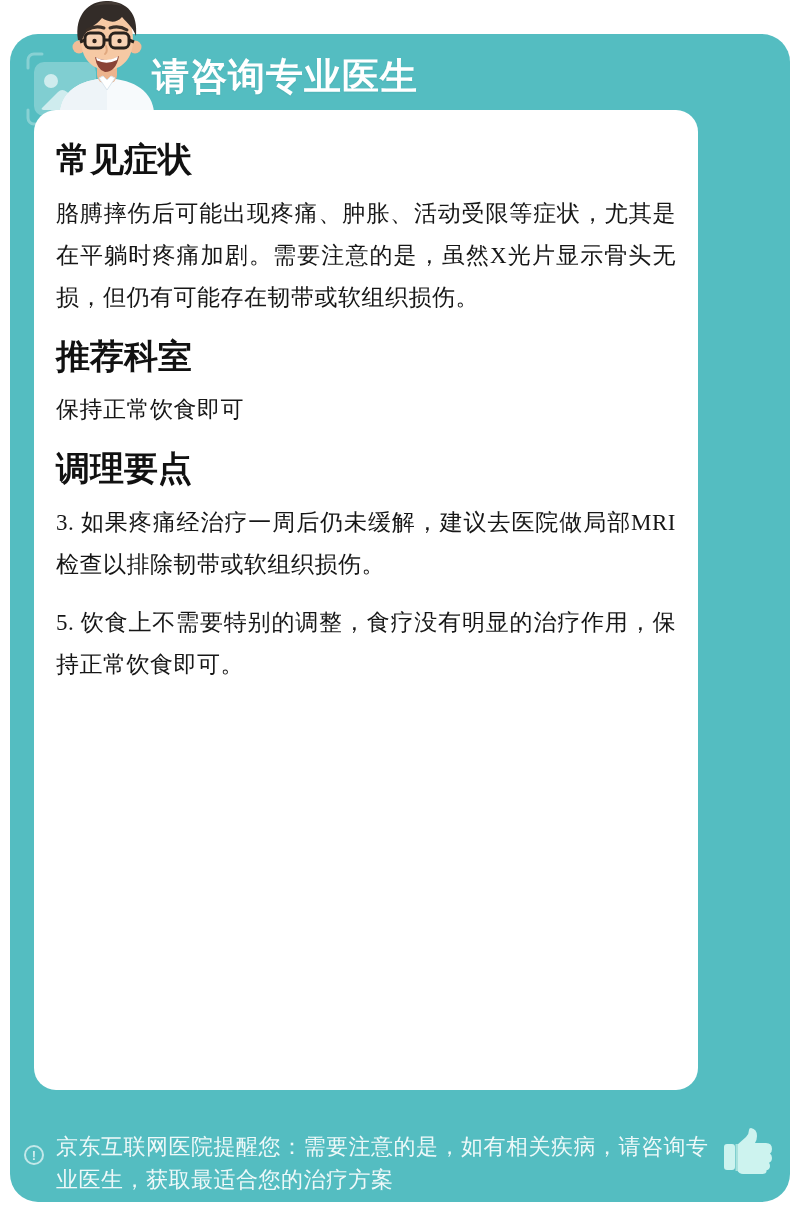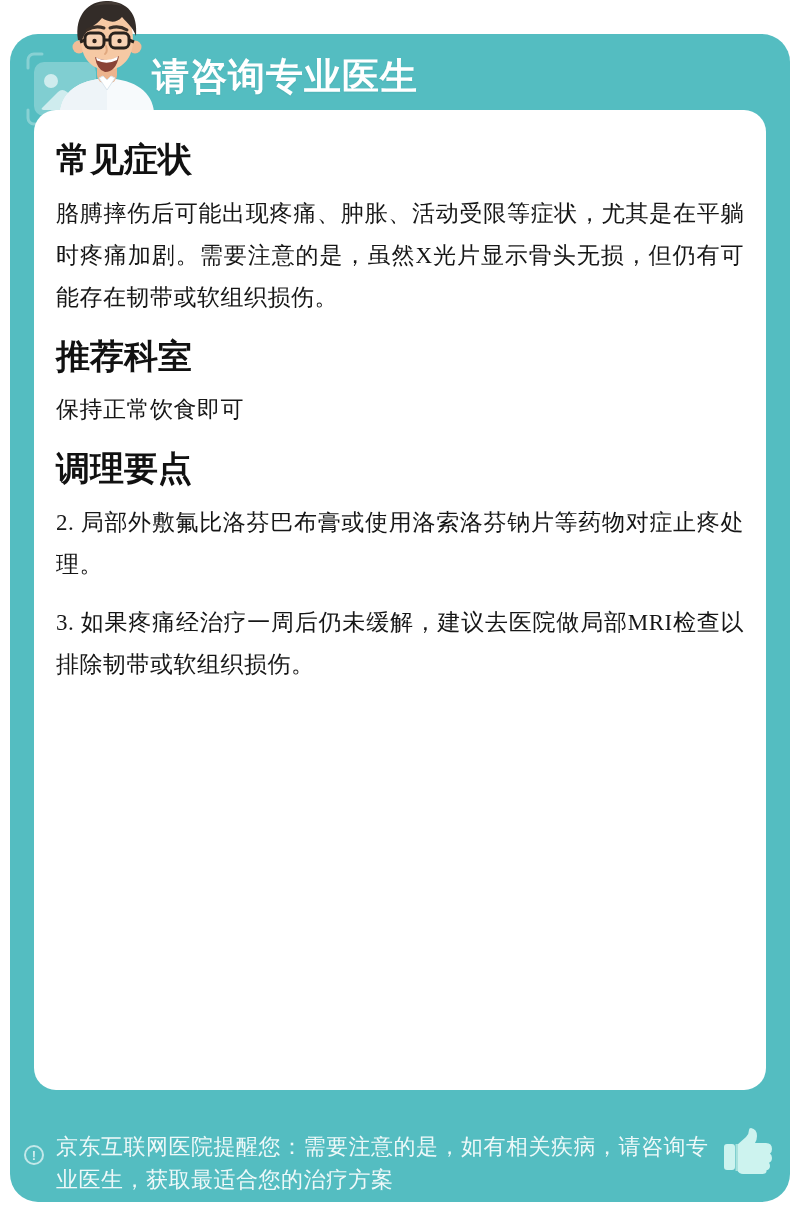--- a/index.html
+++ b/index.html
@@ -18,21 +18,21 @@
   .avatar{position:absolute;left:42px;top:0px;width:130px;height:112px;z-index:2;}
   
   .page-title{
     position:absolute;left:152px;top:52px;z-index:2;
     font-size:37px;font-weight:700;color:#ffffff;letter-spacing:1px;
     text-shadow:0 1px 2px rgba(0,0,0,0.06);
     white-space:nowrap;
   }
   
   .card{
-    position:absolute;left:34px;top:110px;width:732px;height:980px;
+    position:absolute;left:34px;top:110px;width:664px;height:980px;
     background:#ffffff;border-radius:22px;z-index:3;
     box-sizing:border-box;padding:26px 22px 20px 22px;
     font-family:"Liberation Serif","DejaVu Serif",serif;
     overflow:hidden;
   }
   .card h2{
     font-size:34px;line-height:1.25;font-weight:700;color:#111111;
     margin:16px 0 12px 0;
     font-family:"Liberation Sans","DejaVu Sans",sans-serif;
   }
@@ -119,22 +119,22 @@
 <div class="page-title">请咨询专业医生</div>
 
 <div class="card">
   <h2>常见症状</h2>
   <p>胳膊摔伤后可能出现疼痛、肿胀、活动受限等症状，尤其是在平躺时疼痛加剧。需要注意的是，虽然X光片显示骨头无损，但仍有可能存在韧带或软组织损伤。</p>
 
   <h2>推荐科室</h2>
   <p>保持正常饮食即可</p>
 
   <h2>调理要点</h2>
-  <p class="item">2. 局部外敷氟比洛芬巴布膏或使用洛索洛芬钠片等药物对症止疼处理。</p>
   <p class="item">3. 如果疼痛经治疗一周后仍未缓解，建议去医院做局部MRI检查以排除韧带或软组织损伤。</p>
+  <p class="item">5. 饮食上不需要特别的调整，食疗没有明显的治疗作用，保持正常饮食即可。</p>
 </div>
 
 <div class="footer-info-icon">
   <span>!</span>
 </div>
 <div class="footer-text">京东互联网医院提醒您：需要注意的是，如有相关疾病，请咨询专业医生，获取最适合您的治疗方案</div>
 <div class="like-icon">
   <svg width="52" height="46" viewBox="0 0 52 46">
     <rect x="2" y="16" width="11" height="26" rx="3" fill="#cdf3ef"></rect>
     <path d="M15,42 L15,17 L24,9 Q27,6 27,2 Q27,0 29,0 Q35,1 35,8 Q35,12 33,15 L44,15 Q50,15 50,21 Q50,24 48,25.5 Q50,27 50,30 Q50,33.5 47,34.8 Q48,36 48,38 Q48,41.5 44.5,42.3 Q45,46 40,46 L21,46 Q17,46 15,42 Z" fill="#cdf3ef"></path>

